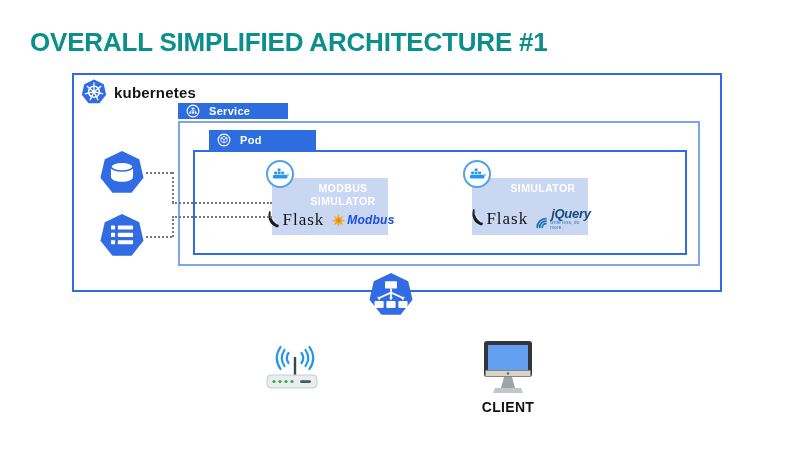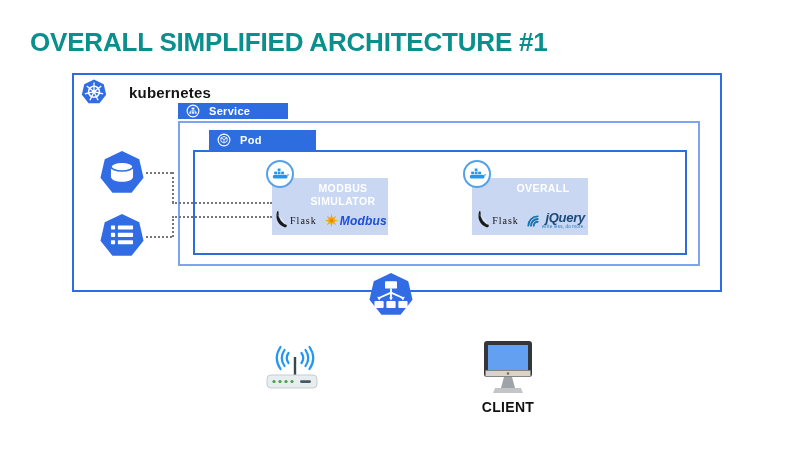--- a/index.html
+++ b/index.html
@@ -22,21 +22,21 @@
   .svc-box{left:178px;top:121px;width:522px;height:145px;border:2px solid #7da4ef;background:#fff;z-index:1;}
   .pod-box{left:193px;top:150px;width:494px;height:105px;border:2px solid #2e6de0;background:#fff;z-index:1;}
 
   .tab{
     display:flex;align-items:center;gap:9px;padding:0 8px;
     background:#2e6de0;color:#fff;font-weight:bold;font-size:11px;
     z-index:3;letter-spacing:0.3px;
   }
   .tab svg{flex:0 0 auto;}
 
-  .k8s-head{left:81px;top:79px;display:flex;align-items:center;gap:22px;z-index:3;}
+  .k8s-head{left:81px;top:79px;display:flex;align-items:center;gap:7px;z-index:3;}
   .k8s-head .k8s-name{font-size:15px;font-weight:bold;color:#151515;letter-spacing:0.2px;}
 
   
   .hepta{z-index:4;}
 
   
   .dot-h{border-top:2px dotted #777;z-index:5;height:0;}
   .dot-v{border-left:2px dotted #777;z-index:5;width:0;}
 
   
@@ -49,24 +49,24 @@
   .app-logos{
     position:absolute;left:0;right:0;bottom:5px;
     display:flex;align-items:center;justify-content:center;gap:7px;
   }
   .docker-badge{
     width:28px;height:28px;border-radius:50%;background:#fff;
     border:2px solid #55a1e8;display:flex;align-items:center;justify-content:center;
     z-index:6;
   }
   .flask-logo{display:flex;align-items:center;gap:2px;}
-  .flask-text{font-family:"Liberation Serif",serif;font-size:10px;color:#141414;letter-spacing:1px;}
+  .flask-text{font-family:"Liberation Serif",serif;font-size:17px;color:#141414;letter-spacing:1px;}
   .modbus-logo{display:flex;align-items:center;gap:1px;}
   .modbus-text{font-size:12px;font-weight:bold;font-style:italic;color:#1d4ed8;letter-spacing:0.2px;}
-  .jquery-logo{display:flex;align-items:center;gap:2px;}
+  .jquery-logo{display:flex;align-items:flex-end;gap:2px;}
   .jquery-col{display:flex;flex-direction:column;align-items:flex-end;line-height:1;}
   .jquery-text{font-size:13px;font-weight:bold;font-style:italic;color:#1b4a7a;letter-spacing:-0.3px;}
   .jquery-tagline{font-size:4.5px;color:#2878c0;margin-top:1px;letter-spacing:0.2px;}
 
   
   .ext-label{
     text-align:center;font-size:14px;font-weight:bold;color:#111;
     letter-spacing:0.3px;width:100px;
   }
 </style>
@@ -169,21 +169,21 @@
       <rect x="1" y="11" width="21" height="5.5" rx="2.7"></rect>
       <rect x="3" y="6.6" width="4" height="3.6"></rect>
       <rect x="8" y="6.6" width="4" height="3.6"></rect>
       <rect x="13" y="6.6" width="4" height="3.6"></rect>
       <rect x="8" y="2.2" width="4" height="3.6"></rect>
       <path d="M21.5,11 C23,9.6 24,10 24,10 L22.5,13.5 Z"></path>
     </svg>
   </div>
 
   <div class="abs app-box" style="left:472px;top:178px;">
-    <div class="app-title">OVERALL</div>
+    <div class="app-title">SIMULATOR</div>
     <div class="app-logos">
       <span class="flask-logo">
         <svg width="15" height="19" viewBox="0 0 30 38">
           <path d="M8,2 C5,14 8,26 22,32 C26.5,33.6 29,30 27,27.5 C16,24 11,14 11,2 C11,-0.5 8.6,-0.5 8,2 Z" fill="#1a1a1a"></path>
           <path d="M9,8 C14,12 19,18 24,27" stroke="#ffffff" stroke-width="1" fill="none"></path>
         </svg>
         <span class="flask-text">Flask</span>
       </span>
       <span class="jquery-logo">
         <svg width="14" height="14" viewBox="0 0 18 18">

